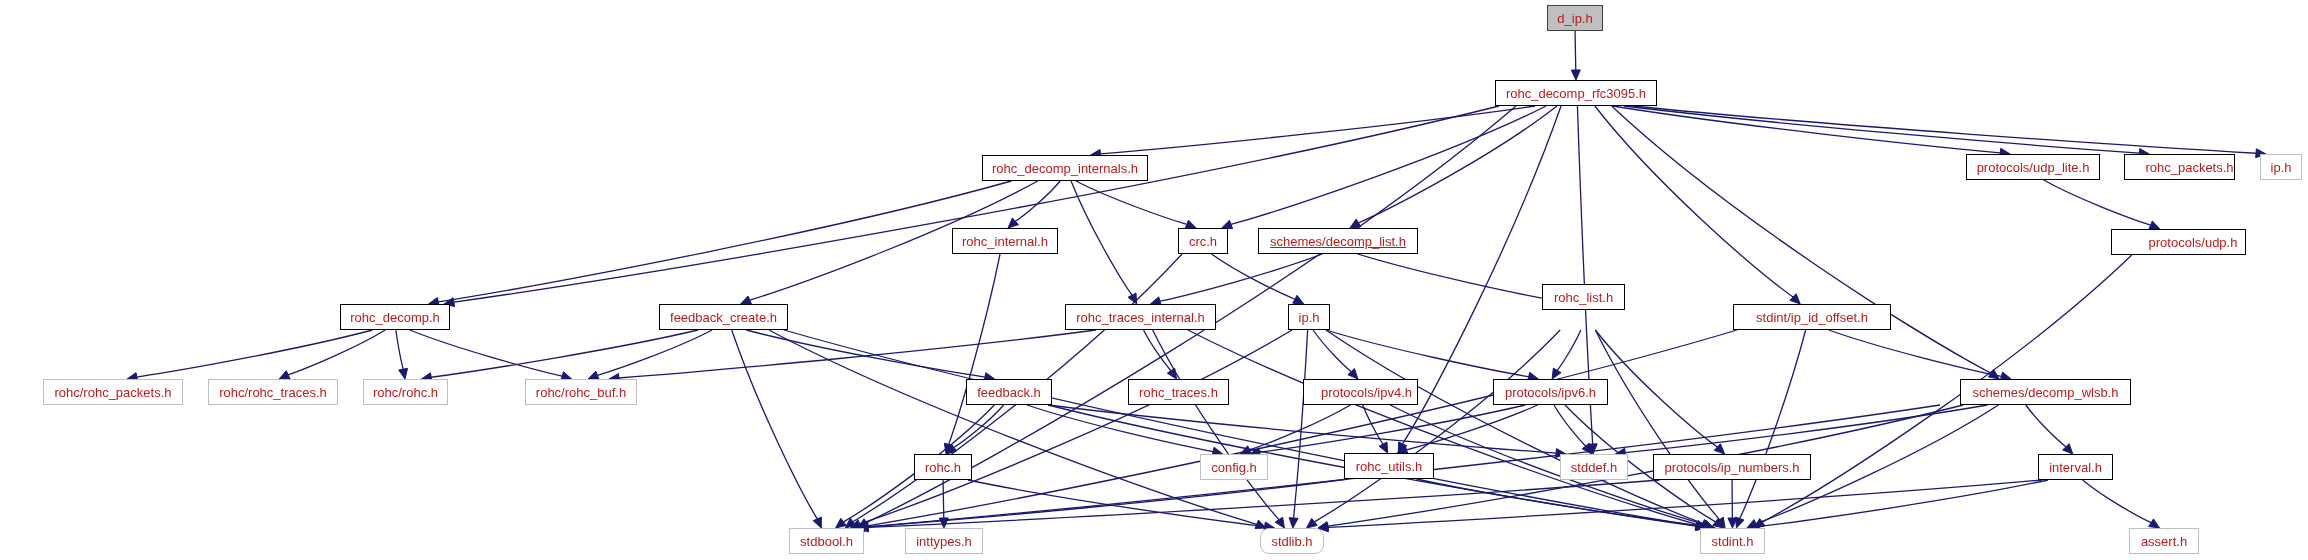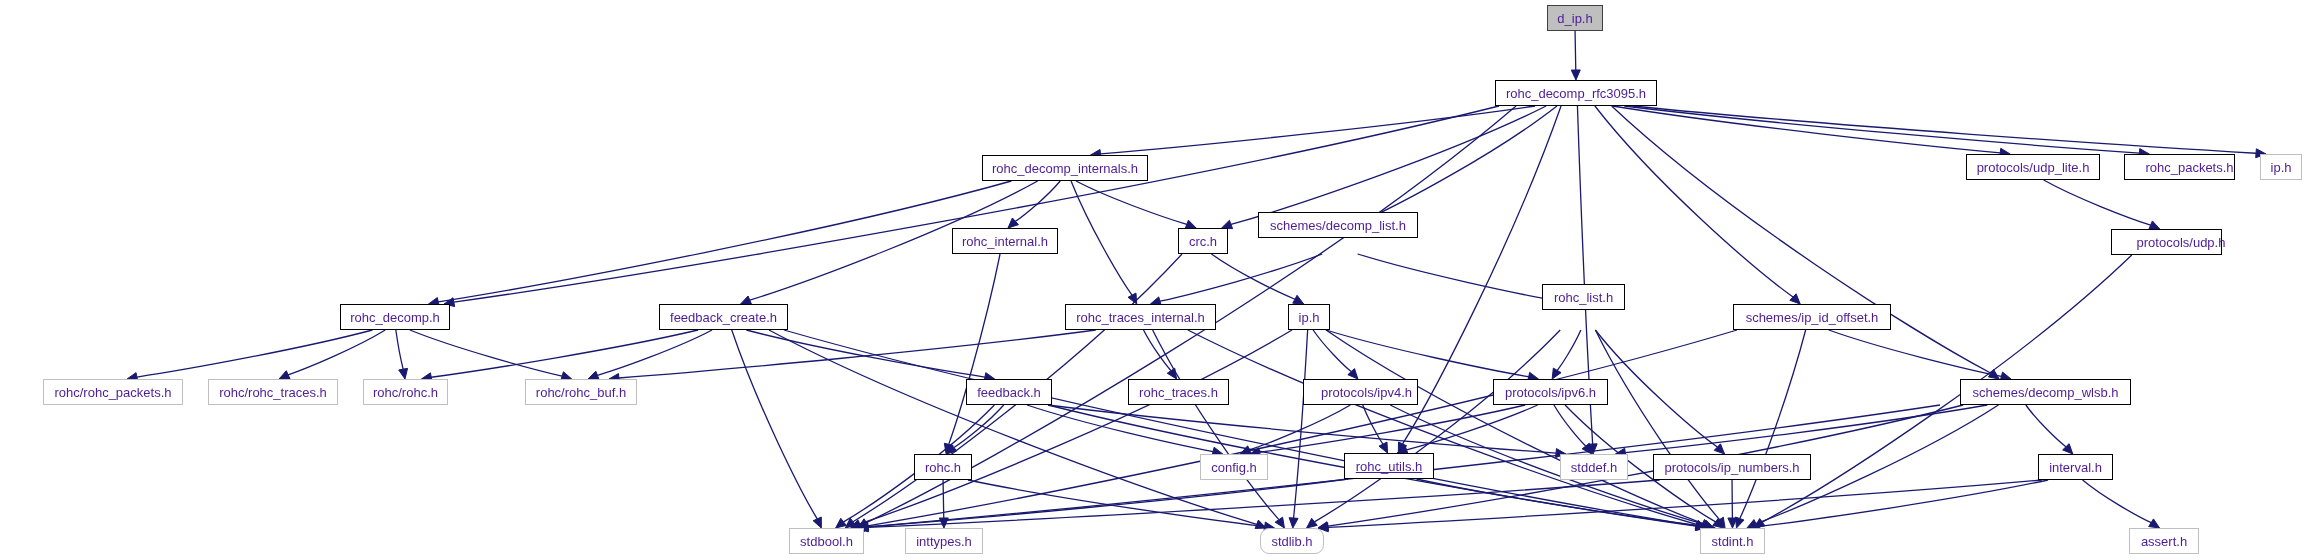--- a/index.html
+++ b/index.html
@@ -2,21 +2,21 @@
 <html><head>
 <meta charset="utf-8">
 <style>
   html, body { margin: 0; padding: 0; background: #ffffff; }
   body { width: 2308px; height: 560px; overflow: hidden; position: relative; font-family: "Liberation Sans", sans-serif; }
   #graph { position: absolute; left: 0; top: 0; width: 2308px; height: 560px; }
   #edges { position: absolute; left: 0; top: 0; }
   .node {
     position: absolute; box-sizing: border-box; height: 26px;
     display: flex; align-items: center; justify-content: center;
-    font-size: 13px; color: #4c1d95; background: #fff; white-space: nowrap;
+    font-size: 13px; color: #b91c1c; background: #fff; white-space: nowrap;
     border: 1.5px solid #000; cursor: pointer;
   }
   .node.root { background: #bfbfbf; border-color: #404040; cursor: default; }
   .node.ext { border: 1.5px solid #bfbfbf; }
   .edge { fill: none; stroke: #191970; stroke-width: 1.3; }
   .arrow { fill: #191970; stroke: #191970; }
 </style>
 </head>
 <body>
 
@@ -197,44 +197,44 @@
   <div class="node ext" style="left:2260px;top:154px;width:42px;">
       <span>ip.h</span>
     </div>
 
   <div class="node" style="left:952px;top:228px;width:106px;">
       <span>rohc_internal.h</span>
     </div>
   <div class="node" style="left:1178px;top:228px;width:50px;">
       <span>crc.h</span>
     </div>
-  <div class="node" style="left:1258px;top:212px;width:160px;">
+  <div class="node" style="left:1258px;top:228px;width:160px;text-decoration:underline;">
       <span>schemes/decomp_list.h</span>
     </div>
-  <div class="node" style="left:2111px;top:229px;width:111px;padding-left:29px;">
+  <div class="node" style="left:2111px;top:229px;width:135px;padding-left:29px;">
       <span>protocols/udp.h</span>
     </div>
 
   <div class="node" style="left:340px;top:304px;width:110px;">
       <span>rohc_decomp.h</span>
     </div>
   <div class="node" style="left:659px;top:304px;width:129px;">
       <span>feedback_create.h</span>
     </div>
   <div class="node" style="left:1065px;top:304px;width:151px;">
       <span>rohc_traces_internal.h</span>
     </div>
   <div class="node" style="left:1288px;top:304px;width:42px;">
       <span>ip.h</span>
     </div>
   <div class="node" style="left:1542px;top:284px;width:83px;">
       <span>rohc_list.h</span>
     </div>
   <div class="node" style="left:1733px;top:304px;width:158px;">
-      <span>schemes/ip_id_offset.h</span>
+      <span>stdint/ip_id_offset.h</span>
     </div>
 
   <div class="node ext" style="left:43px;top:379px;width:140px;">
       <span>rohc/rohc_packets.h</span>
     </div>
   <div class="node ext" style="left:208px;top:379px;width:130px;">
       <span>rohc/rohc_traces.h</span>
     </div>
   <div class="node ext" style="left:363px;top:379px;width:85px;">
       <span>rohc/rohc.h</span>
@@ -257,21 +257,21 @@
   <div class="node" style="left:1936px;top:379px;width:171px;margin-left:24px;">
       <span>schemes/decomp_wlsb.h</span>
     </div>
 
   <div class="node" style="left:914px;top:454px;width:58px;">
       <span>rohc.h</span>
     </div>
   <div class="node ext" style="left:1200px;top:454px;width:68px;">
       <span>config.h</span>
     </div>
-  <div class="node" style="left:1344px;top:453px;width:90px;text-decoration:underline;">
+  <div class="node" style="left:1344px;top:453px;width:90px;">
       <span>rohc_utils.h</span>
     </div>
   <div class="node ext" style="left:1560px;top:454px;width:68px;">
       <span>stddef.h</span>
     </div>
   <div class="node" style="left:1653px;top:454px;width:158px;text-align:center;">
       <span>protocols/ip_numbers.h</span>
     </div>
   <div class="node" style="left:2038px;top:454px;width:75px;">
       <span>interval.h</span>

